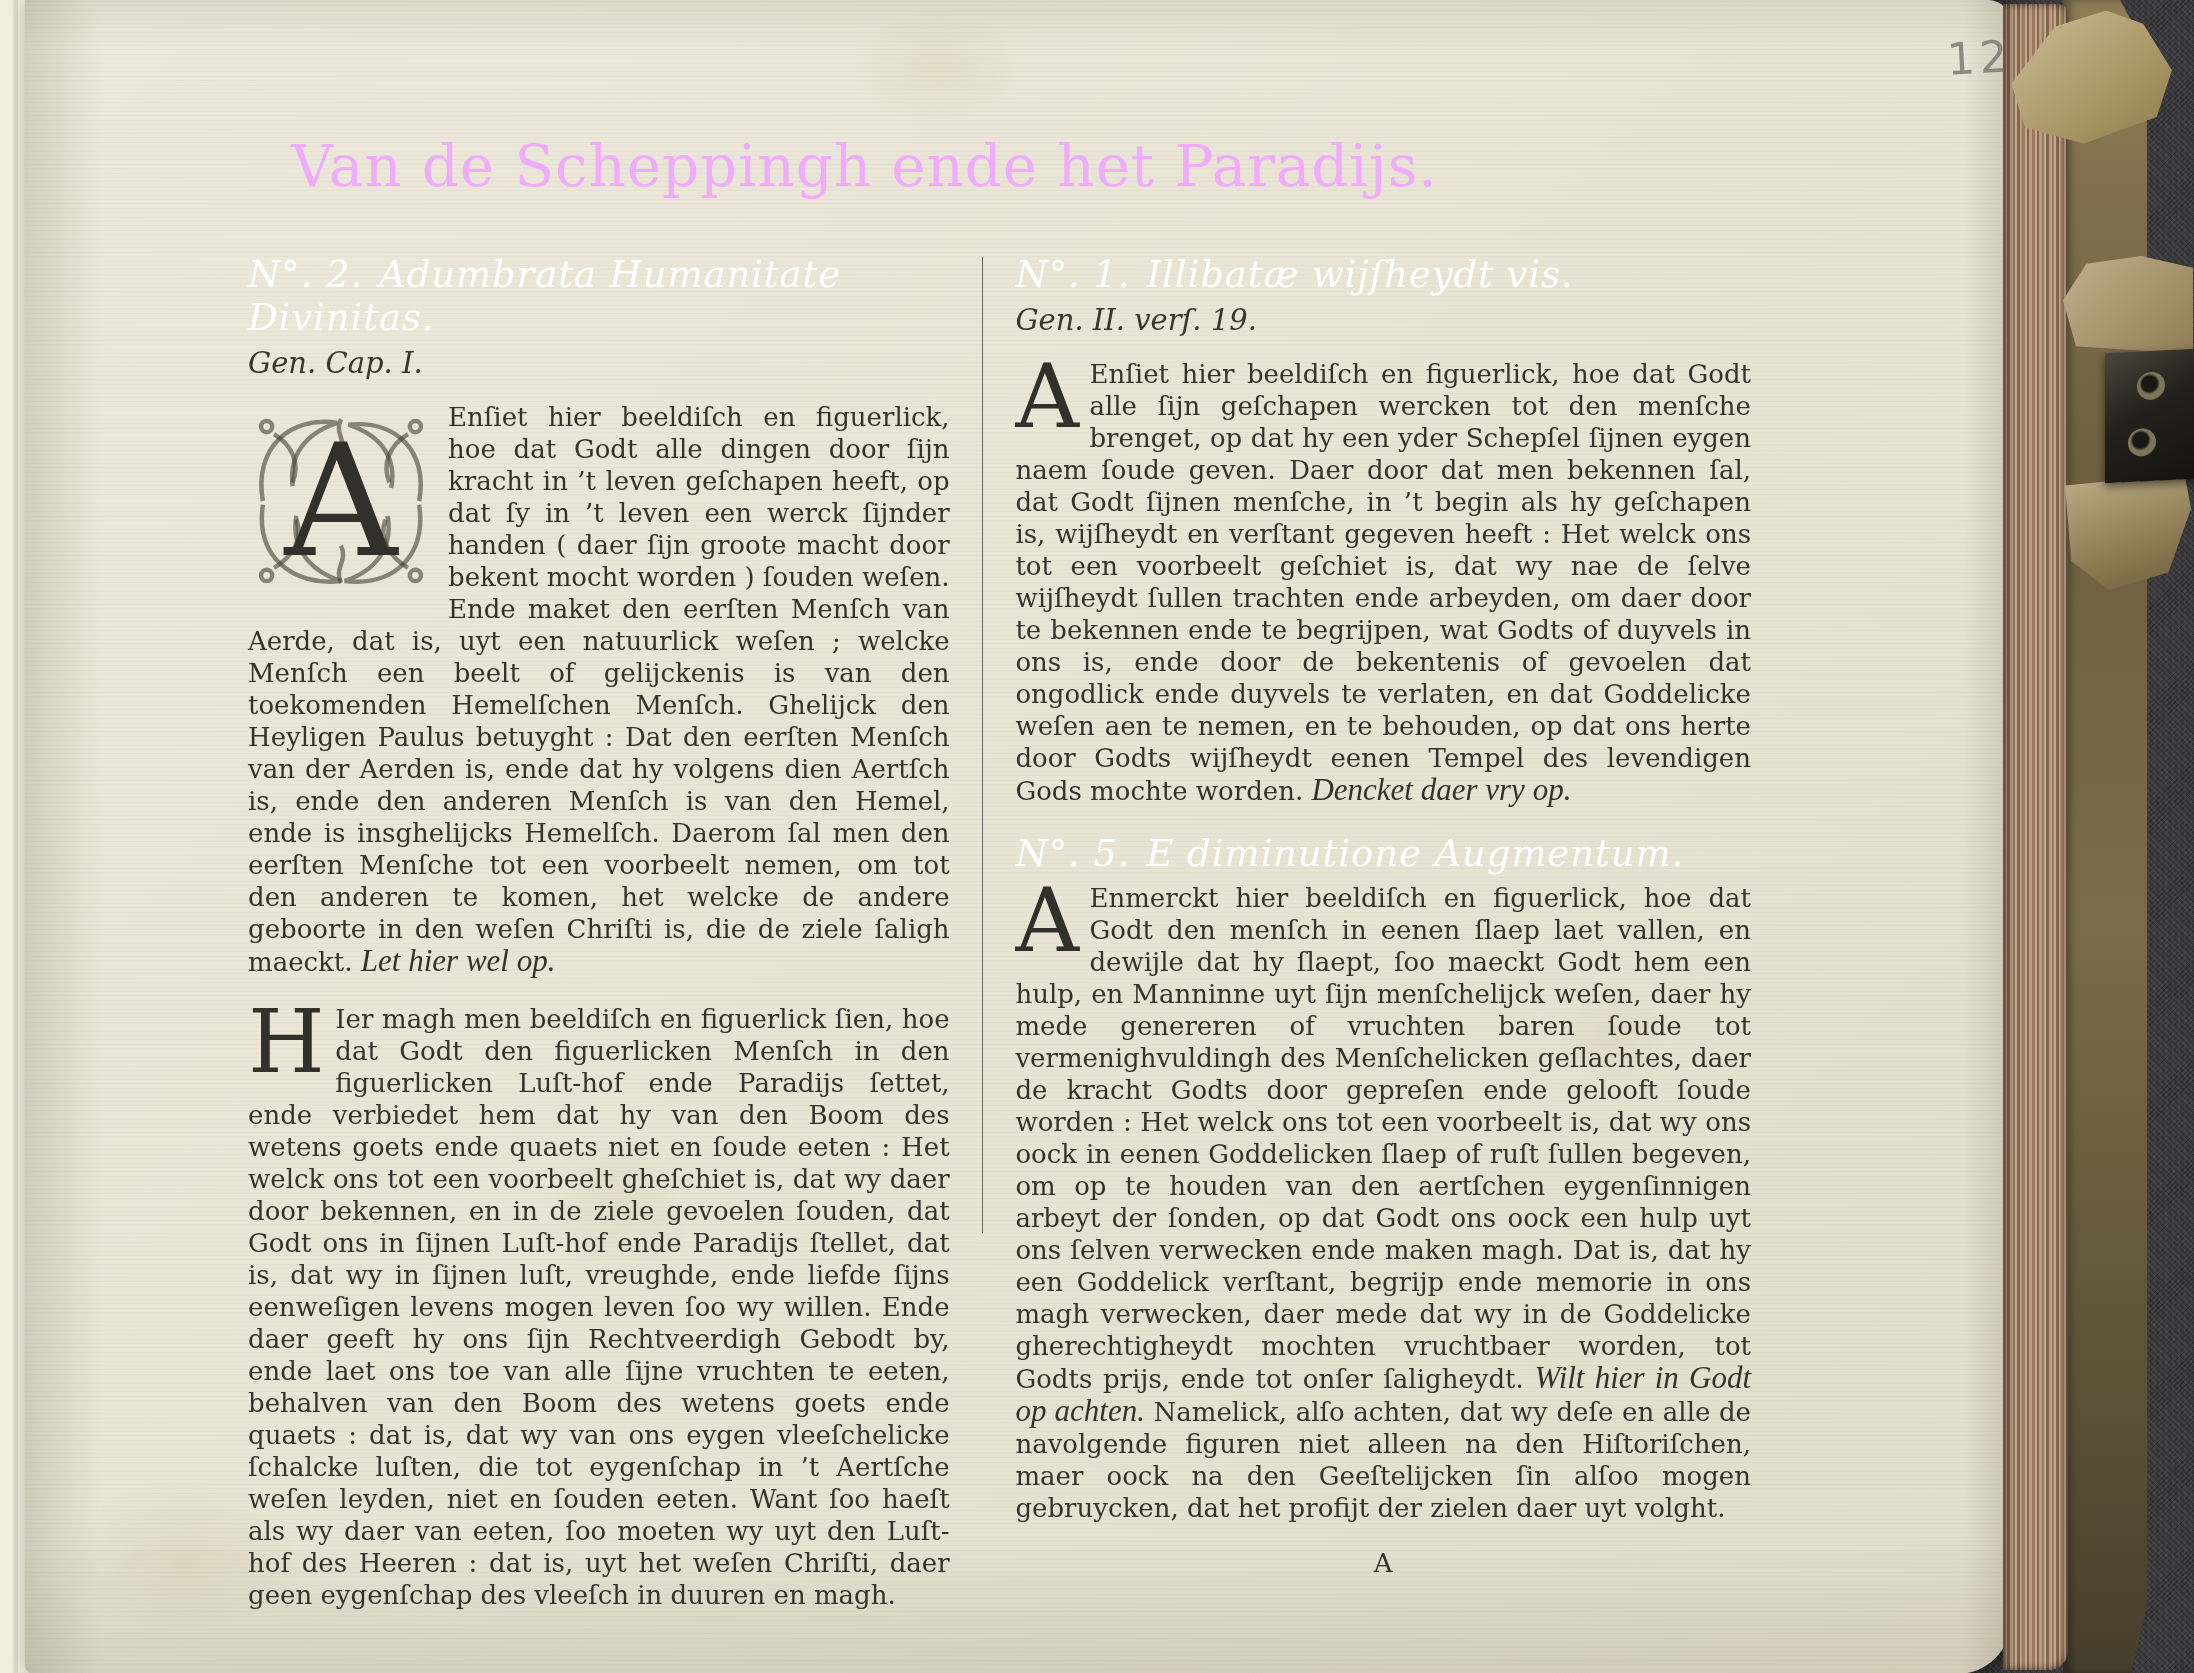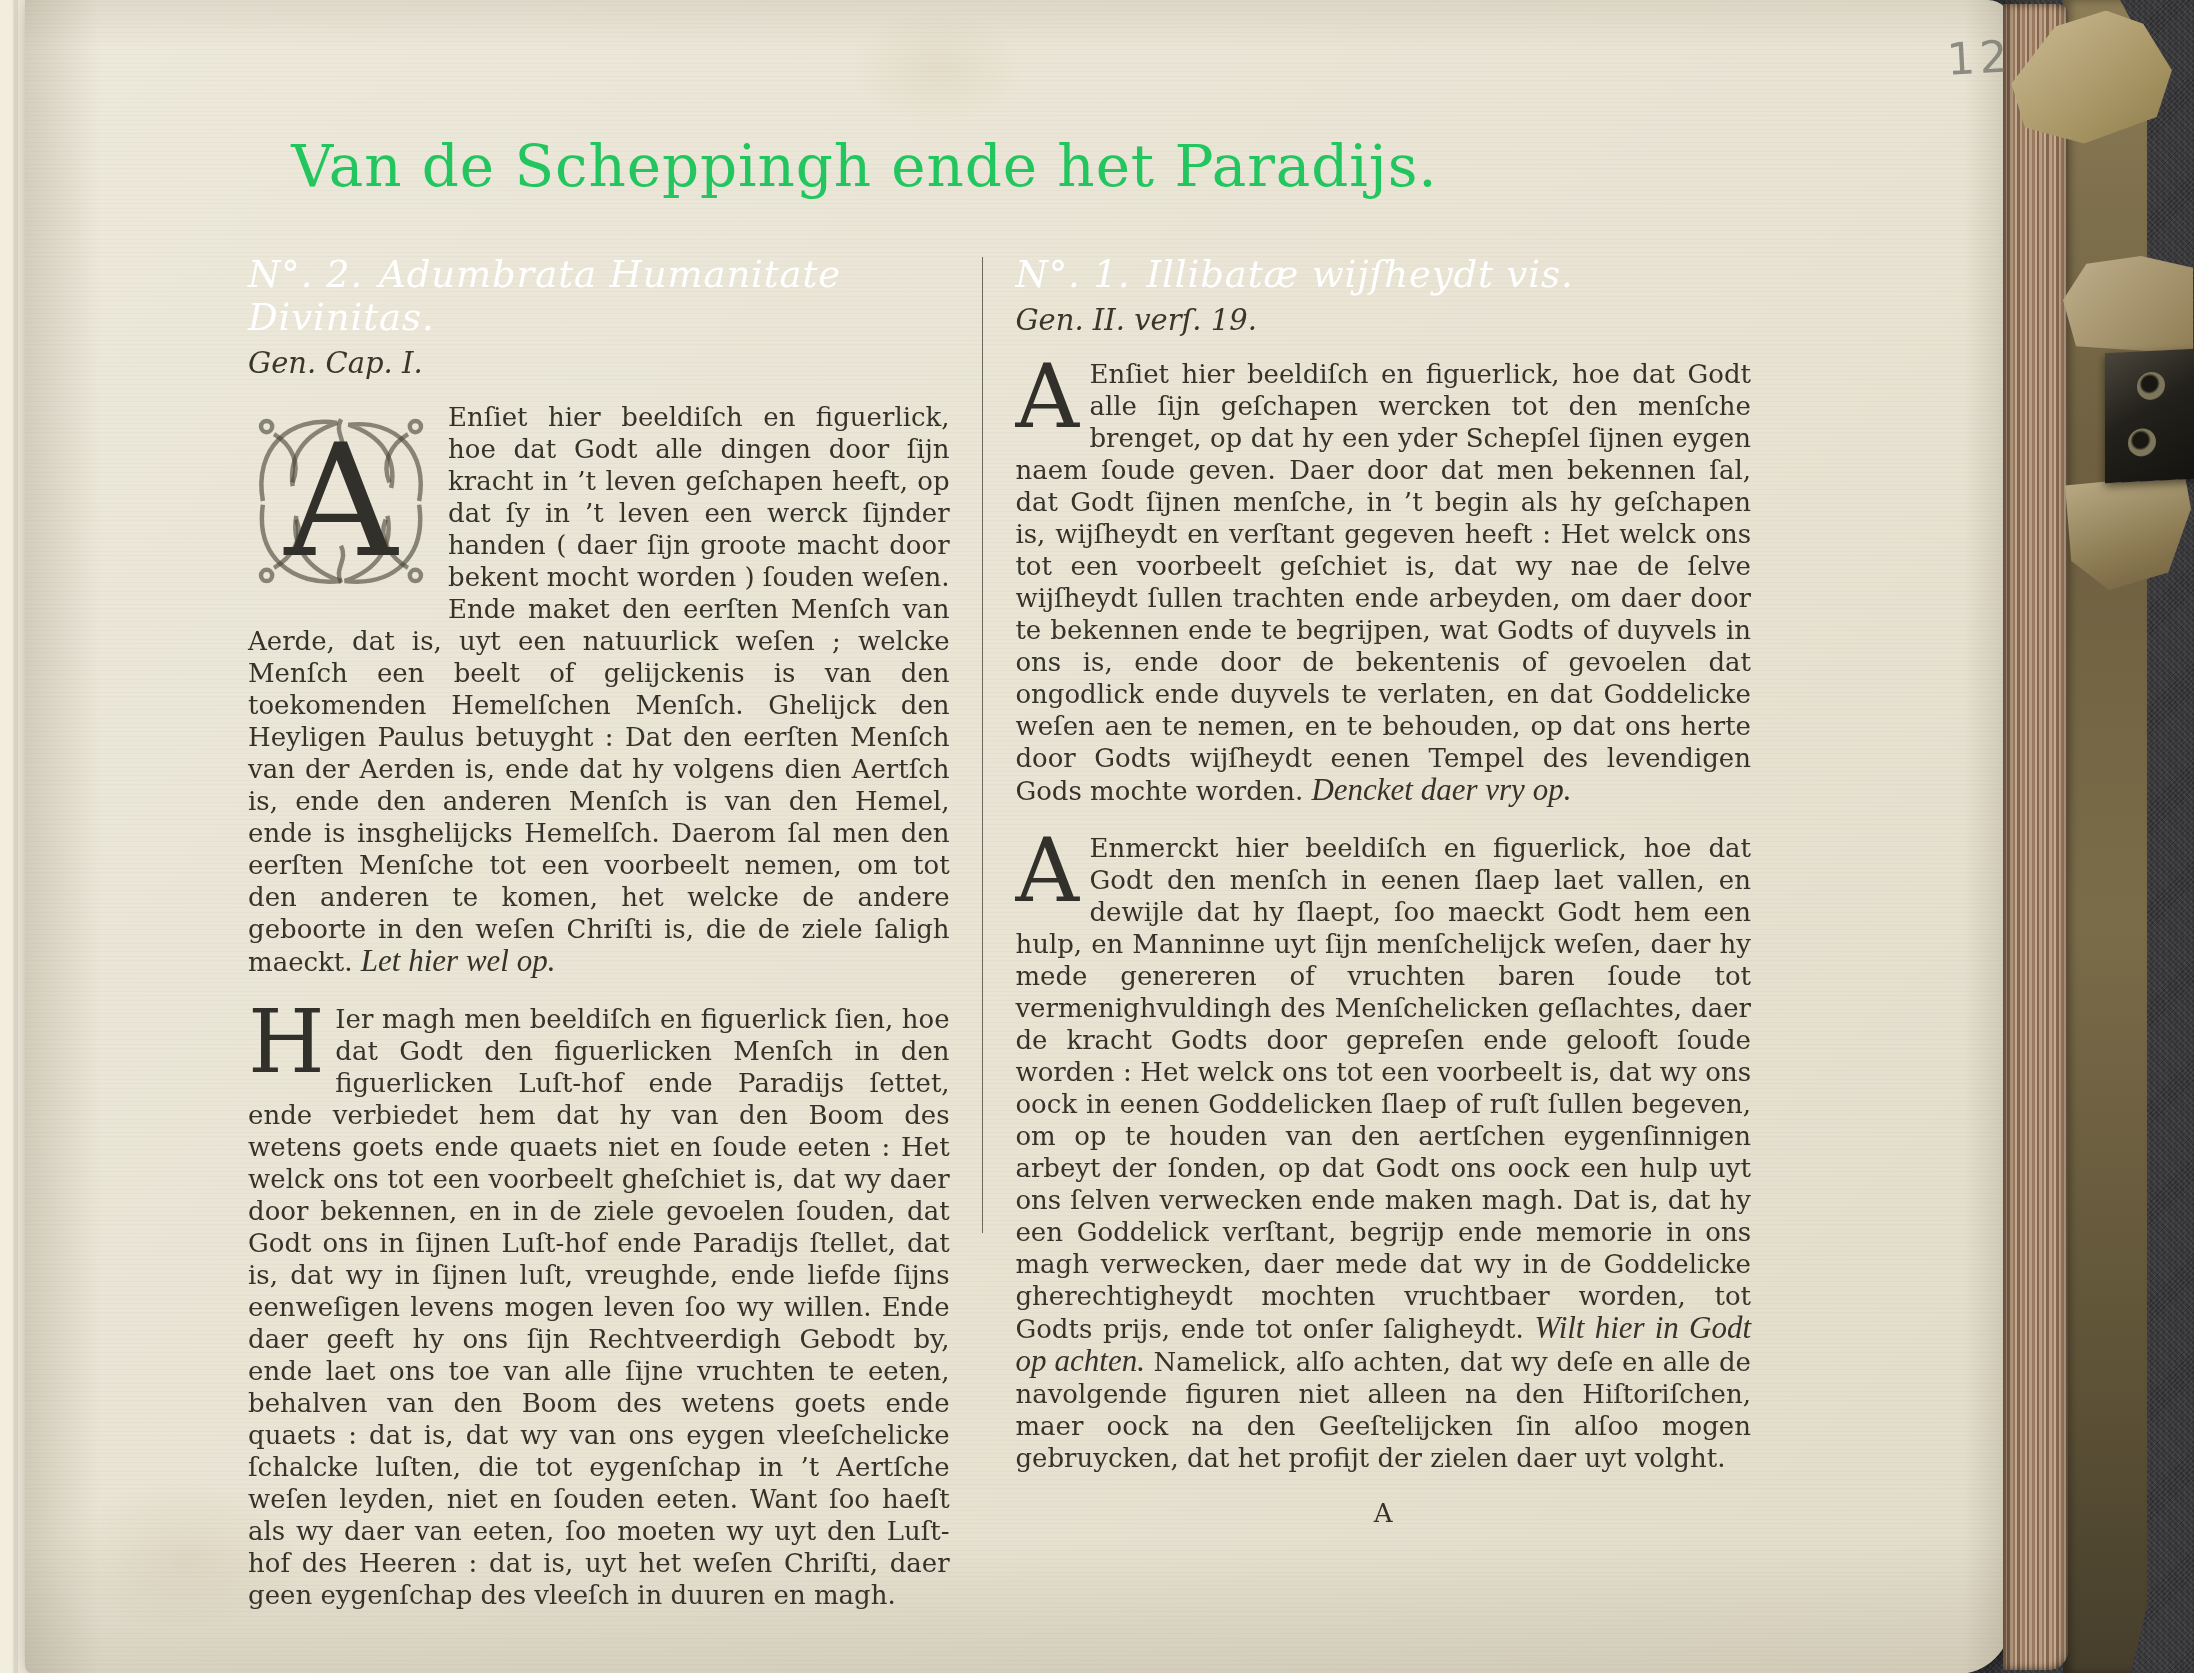--- a/index.html
+++ b/index.html
@@ -75,21 +75,21 @@
   .rivet.r1{left:32px;top:21px;}
   .rivet.r2{left:23px;top:77px;}
   .pencil{
     position:absolute;left:1947px;top:32px;z-index:8;
     font-family:"DejaVu Sans", sans-serif;font-size:44px;letter-spacing:4.4px;
     color:#77776f;opacity:.8;transform:rotate(-3deg);
   }
   
   .title{
     position:absolute;left:237px;top:132px;width:1255px;margin:0;z-index:4;
-    text-align:center;font-weight:normal;font-size:58px;letter-spacing:0.9px;color:#22c55e;
+    text-align:center;font-weight:normal;font-size:58px;letter-spacing:0.9px;color:#f0abfc;
   }
   .cols{position:absolute;left:248px;top:253px;width:1503px;display:flex;z-index:4;color:#35322a;}
   .col{display:block;}
   .col.left{width:702px;}
   .col.right{width:736px;}
   .divider{width:1.8px;height:976px;margin:3.5px 32px 0 32px;background:#56524a;opacity:.85;}
   .shead{margin:0 0 7px;font-weight:normal;font-style:italic;font-size:37px;text-align:left;letter-spacing:0.9px;color:#ffffff;}
   .shead .sno{margin-right:16px;}
   .sref{margin:0 0 21px;font-style:italic;font-size:29px;color:#3a362c;}
   .body{margin:0 0 24.6px;font-size:26px;line-height:32px;text-align:justify;}
@@ -154,20 +154,21 @@
   <div class="col right">
     <section>
       <h2 class="shead"><span class="sno">N°. 1.</span><span>Illibatæ wijſheydt vis.</span></h2>
       <div class="sref">Gen. II. verſ. 19.</div>
       <p class="body">
         <span class="dropcap">A</span><span>Enſiet hier beeldiſch en figuerlick, hoe dat Godt alle ſijn geſchapen wercken tot den menſche brenget, op dat hy een yder Schepſel ſijnen eygen naem ſoude geven. Daer door dat men bekennen ſal, dat Godt ſijnen menſche, in ’t begin als hy geſchapen is, wijſheydt en verſtant gegeven heeft : Het welck ons tot een voorbeelt geſchiet is, dat wy nae de ſelve wijſheydt ſullen trachten ende arbeyden, om daer door te bekennen ende te begrijpen, wat Godts of duyvels in ons is, ende door de bekentenis of gevoelen dat ongodlick ende duyvels te verlaten, en dat Goddelicke weſen aen te nemen, en te behouden, op dat ons herte door Godts wijſheydt eenen Tempel des levendigen Gods mochte worden. </span><i>Dencket daer vry op.</i>
       </p>
     </section>
 
     <section class="mt">
+      <h2 class="shead"><span class="sno">N°. 5.</span><span>E diminutione Augmentum.</span></h2>
       <p class="body">
         <span class="dropcap">A</span><span>Enmerckt hier beeldiſch en figuerlick, hoe dat Godt den menſch in eenen ſlaep laet vallen, en dewijle dat hy ſlaept, ſoo maeckt Godt hem een hulp, en Manninne uyt ſijn menſchelijck weſen, daer hy mede genereren of vruchten baren ſoude tot vermenighvuldingh des Menſchelicken geſlachtes, daer de kracht Godts door gepreſen ende gelooft ſoude worden : Het welck ons tot een voorbeelt is, dat wy ons oock in eenen Goddelicken ſlaep of ruſt ſullen begeven, om op te houden van den aertſchen eygenſinnigen arbeyt der ſonden, op dat Godt ons oock een hulp uyt ons ſelven verwecken ende maken magh. Dat is, dat hy een Goddelick verſtant, begrijp ende memorie in ons magh verwecken, daer mede dat wy in de Goddelicke gherechtigheydt mochten vruchtbaer worden, tot Godts prijs, ende tot onſer ſaligheydt. </span><i>Wilt hier in Godt op achten.</i><span> Namelick, alſo achten, dat wy deſe en alle de navolgende figuren niet alleen na den Hiſtoriſchen, maer oock na den Geeſtelijcken ſin alſoo mogen gebruycken, dat het profijt der zielen daer uyt volght.</span>
       </p>
       <div class="sig">A</div>
     </section>
   </div>
 
 </div>
 
 <div class="fore-edge"></div>

